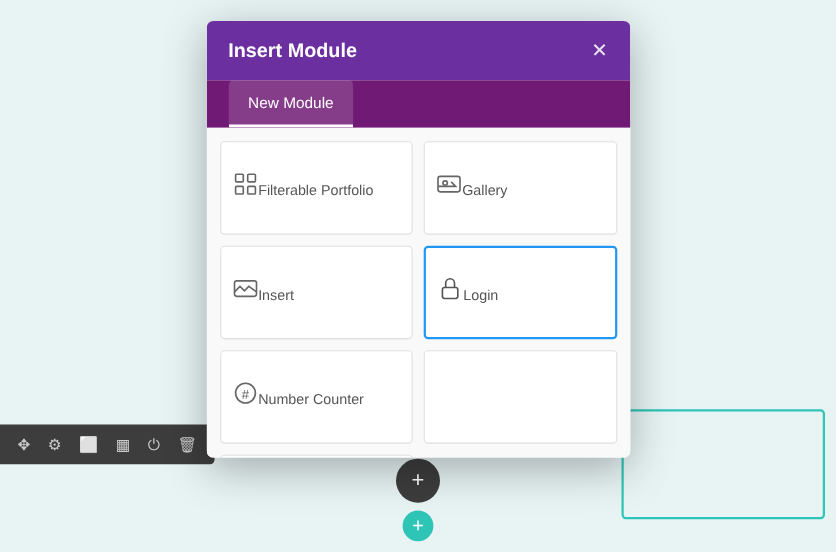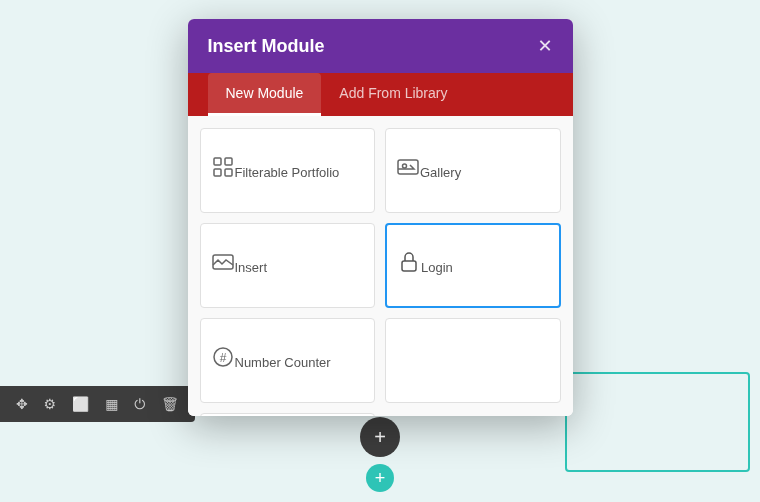--- a/index.html
+++ b/index.html
@@ -127,21 +127,21 @@
     }
     .modal-close {
       color: white;
       font-size: 18px;
       cursor: pointer;
       opacity: 0.85;
     }
 
     
     .modal-tabs {
-      background: #b91c1c;
+      background: #701a75;
       display: flex;
       padding: 0 20px;
     }
     .tab {
       padding: 12px 18px;
       color: rgba(255,255,255,0.75);
       font-size: 14px;
       cursor: pointer;
       border-bottom: 3px solid transparent;
       font-weight: 500;
@@ -227,23 +227,20 @@
 
     <div class="modal-header">
       <span class="modal-title">Insert Module</span>
       <span class="modal-close">✕</span>
     </div>
 
     <div class="modal-tabs">
       <div class="tab active">
         <span>New Module</span>
       </div>
-      <div class="tab">
-        <span>Add From Library</span>
-      </div>
     </div>
 
     <div class="modal-body">
 
       <div class="module-card">
         <span class="module-icon">
           <svg width="24" height="24" viewBox="0 0 24 24" fill="none" stroke="#666" stroke-width="1.5">
             <rect x="3" y="3" width="7" height="7" rx="1"></rect>
             <rect x="14" y="3" width="7" height="7" rx="1"></rect>
             <rect x="3" y="14" width="7" height="7" rx="1"></rect>

